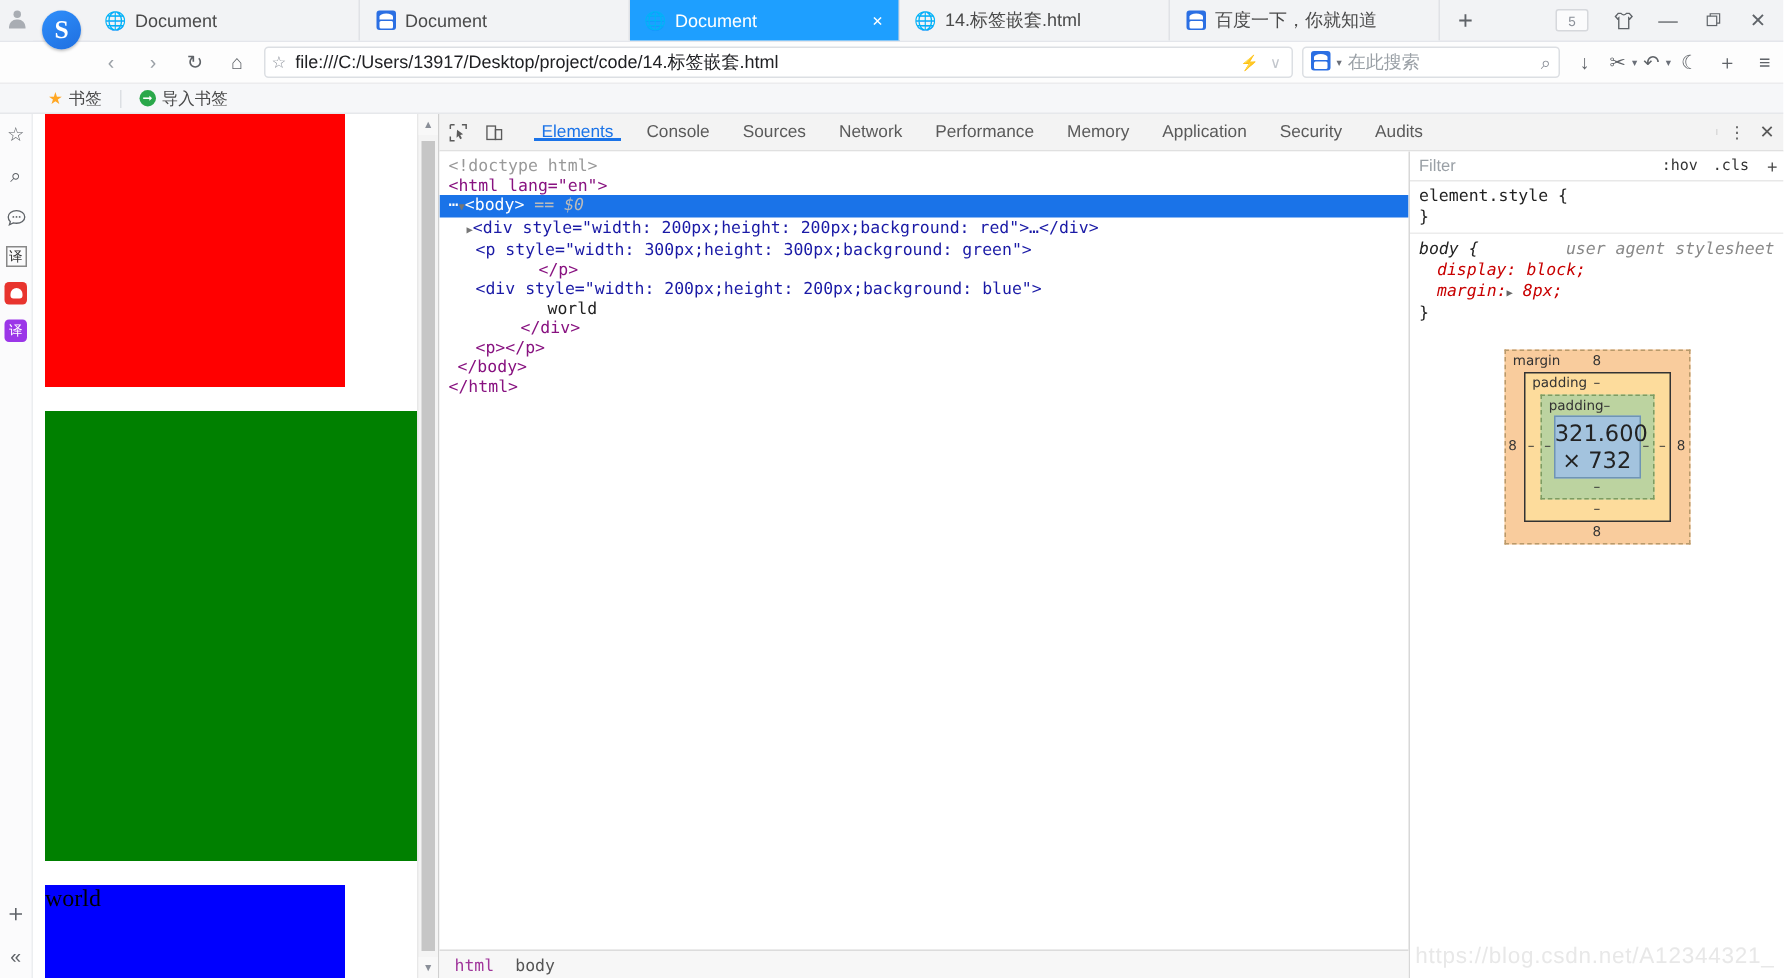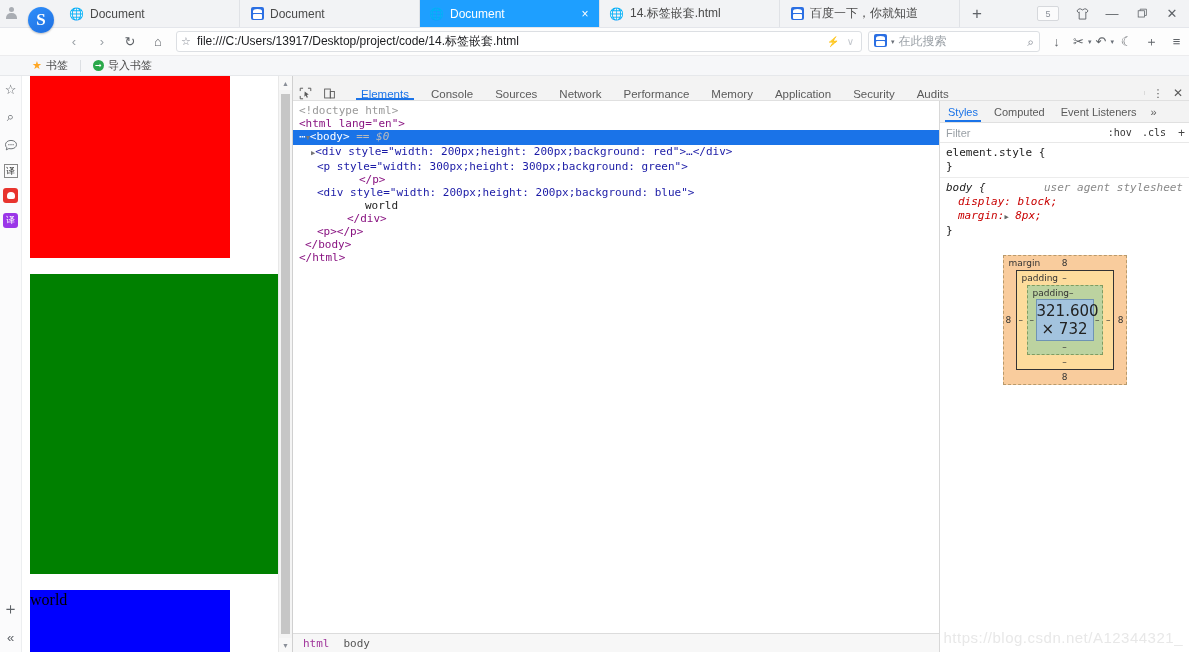--- a/index.html
+++ b/index.html
@@ -175,21 +175,21 @@
   .sb-arrow { height: 14px; display:flex; align-items:center; justify-content:center;
      color:#8a8f98; font-size: 7px; background:#f8f8f8;}
   .sb-thumb { position:absolute; left:2px; right:2px; top: 18px; bottom: 18px; background: #c6c6c6; border-radius: 0; }
 
   
   .devtools {
     width: 897px; flex: 0 0 897px; display: flex; flex-direction: column;
     border-left: 1px solid #d0d0d0; background: #fff; min-width: 0;
   }
   .dt-toolbar {
-    height: 25px; flex: 0 0 25px; display: flex; align-items: flex-end;
+    height: 25px; flex: 0 0 25px; display: flex; align-items: center;
     border-bottom: 1px solid #e0e0e0; background: #f3f3f3;
   }
   .dt-ico-btn {
     width: 24px; display: flex; align-items: center; justify-content: center; color: #5a5a5a;
   }
   .dt-vsep { width: 1px; background: #dadada; margin: 5px 4px; }
   .dt-tabs { display: flex; align-items: stretch; flex: 1; }
   .dt-tab {
     padding: 0 11px; display: flex; align-items: center; font-size: 11.5px; color: #5a5a5a;
     position: relative;
@@ -486,26 +486,20 @@
             <div class="tl" style="padding-left:12px;"><span class="tag">&lt;/body&gt;</span></div>
             <div class="tl"><span class="tag">&lt;/html&gt;</span></div>
           </div>
           <div class="crumbbar">
             <span class="crumb tagname">html</span>
             <span class="crumb">body</span>
           </div>
         </div>
 
         <div class="styles-pane">
-          <div class="styles-tabs">
-            <div class="st-tab active">Styles</div>
-            <div class="st-tab">Computed</div>
-            <div class="st-tab">Event Listeners</div>
-            <div class="st-more">»</div>
-          </div>
 
           <div class="filter-row">
             <span class="filter-input">Filter</span>
             <span class="filter-btn">:hov</span>
             <span class="filter-btn">.cls</span>
             <span class="filter-plus">+</span>
           </div>
 
           <div class="css-block">
             <div class="sel-name">element.style {</div>

